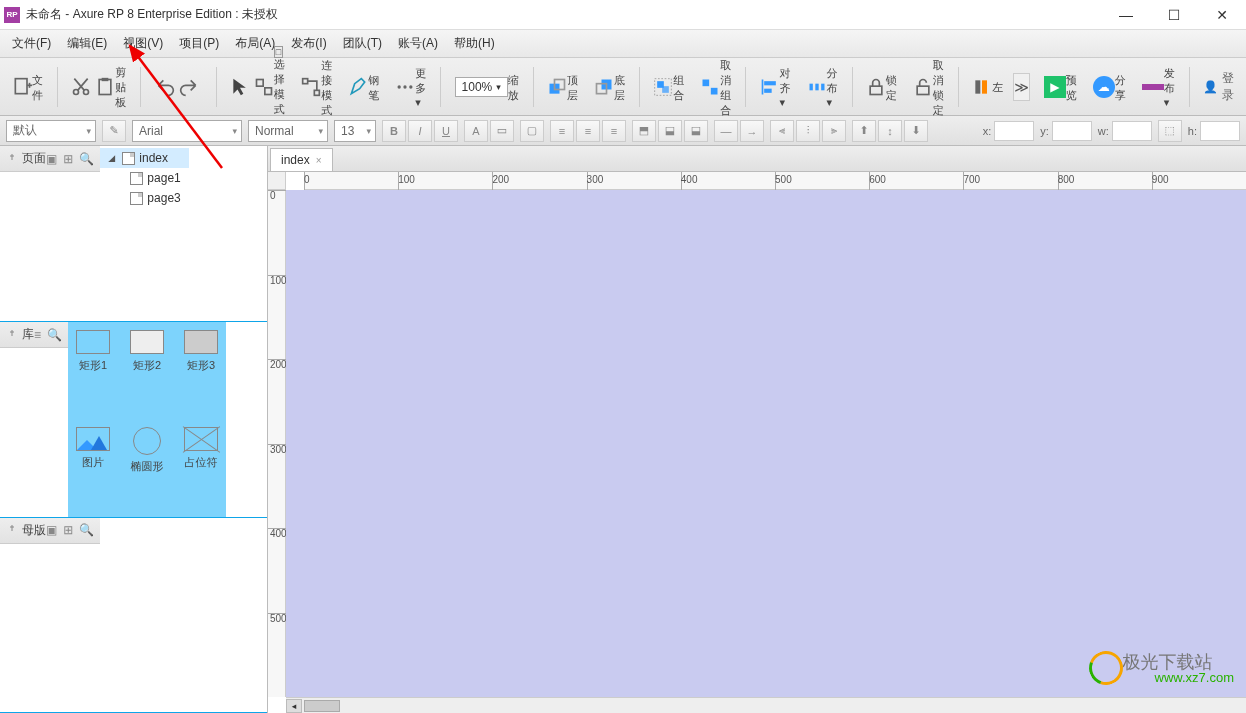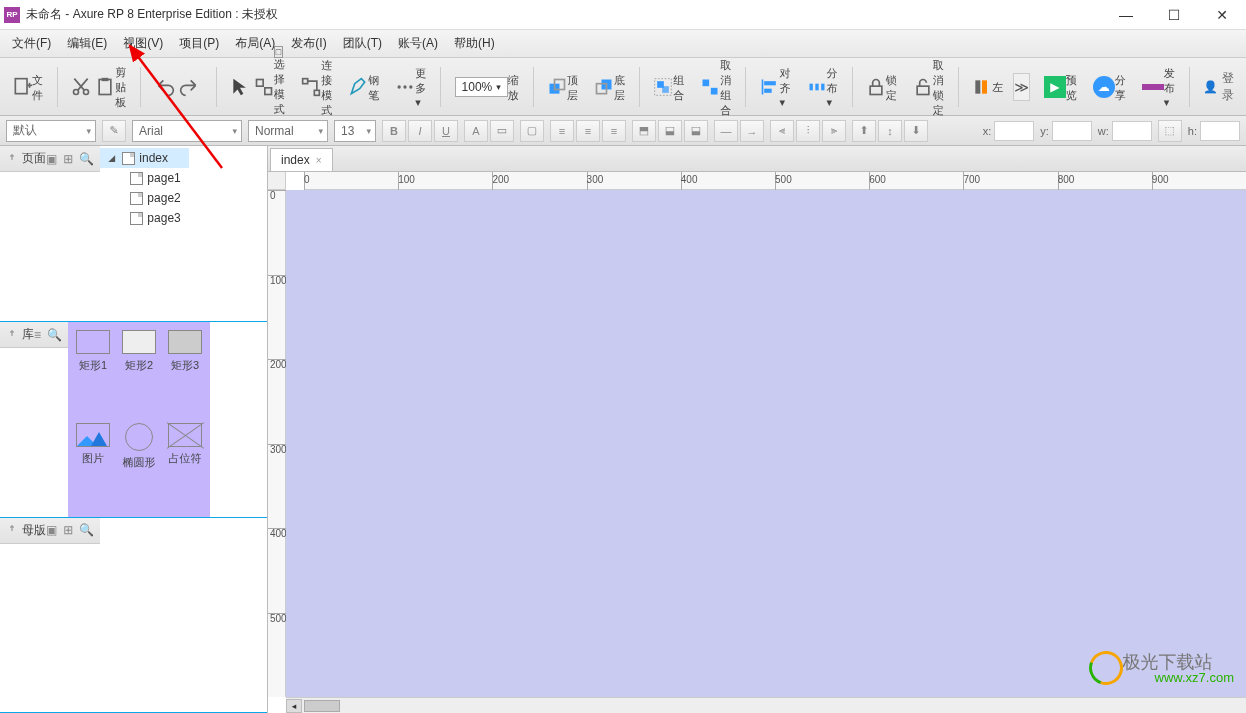--- a/index.html
+++ b/index.html
@@ -57,21 +57,21 @@
 .pages-list { background:#fff; padding:2px 0; }
 .page-item { display:flex; align-items:center; padding:3px 8px; font-size:12px; gap:4px;}
 .page-item.selected { background:#d3ecff; }
 .page-item .arrow { width:10px; font-size:9px; color:#555;}
 .page-item .file-icon { width:13px;height:13px;border:1px solid #888;background:#fff;position:relative;}
 .page-item .file-icon::after{content:"";position:absolute;top:0;right:0;width:4px;height:4px;background:#ccc;}
 
 
 .lib-select { height:24px; border:1px solid #aaa; margin:3px; background:linear-gradient(#fff,#eee); display:flex;align-items:center;padding:0 8px;position:relative;font-size:12px;}
 .lib-select::after{content:"▾";position:absolute;right:6px;font-size:10px;}
-.lib-grid { display:grid; grid-template-columns:repeat(3,1fr); padding:4px; gap:4px; background:#c4b5fd;}
+.lib-grid { display:grid; grid-template-columns:repeat(3,1fr); padding:4px; gap:12px; background:#7dd3fc;}
 .lib-item { display:flex;flex-direction:column;align-items:center;padding:4px;font-size:11px;color:#444;gap:4px;}
 .lib-shape { width:34px;height:24px;border:1px solid #888;display:flex;align-items:center;justify-content:center;}
 .lib-shape.rect2{background:#eee;}
 .lib-shape.rect3{background:#ccc;}
 .lib-shape.ellipse{border-radius:50%;width:28px;height:28px;}
 .lib-shape.image{position:relative;overflow:hidden;}
 .lib-shape.image::before{content:"";position:absolute;bottom:0;left:0;width:0;height:0;border-left:10px solid transparent;border-right:10px solid transparent;border-bottom:10px solid #3399ff;}
 .lib-shape.image::after{content:"";position:absolute;bottom:0;right:2px;width:0;height:0;border-left:8px solid transparent;border-right:8px solid transparent;border-bottom:14px solid #2277dd;}
 .lib-shape.placeholder{position:relative;}
 .lib-shape.placeholder::before,.lib-shape.placeholder::after{content:"";position:absolute;background:#888;}
@@ -426,24 +426,20 @@
           <span class="arrow">◢</span>
           <span class="file-icon"></span>
           <span>index</span>
         </div>
         <div class="page-item" style="padding-left:30px">
           <span class="file-icon"></span>
           <span>page1</span>
         </div>
         <div class="page-item" style="padding-left:30px">
           <span class="file-icon"></span>
-          <span>page2</span>
-        </div>
-        <div class="page-item" style="padding-left:30px">
-          <span class="file-icon"></span>
           <span>page3</span>
         </div>
       </div>
     </div>
 
     <div class="panel" style="flex:1;">
       <div class="panel-header">
         <span class="pin"><svg viewBox="0 0 24 24">
               <path d="M12 2 L12 14 M8 6 L16 6" stroke="#888" stroke-width="2"></path>
             </svg></span>

